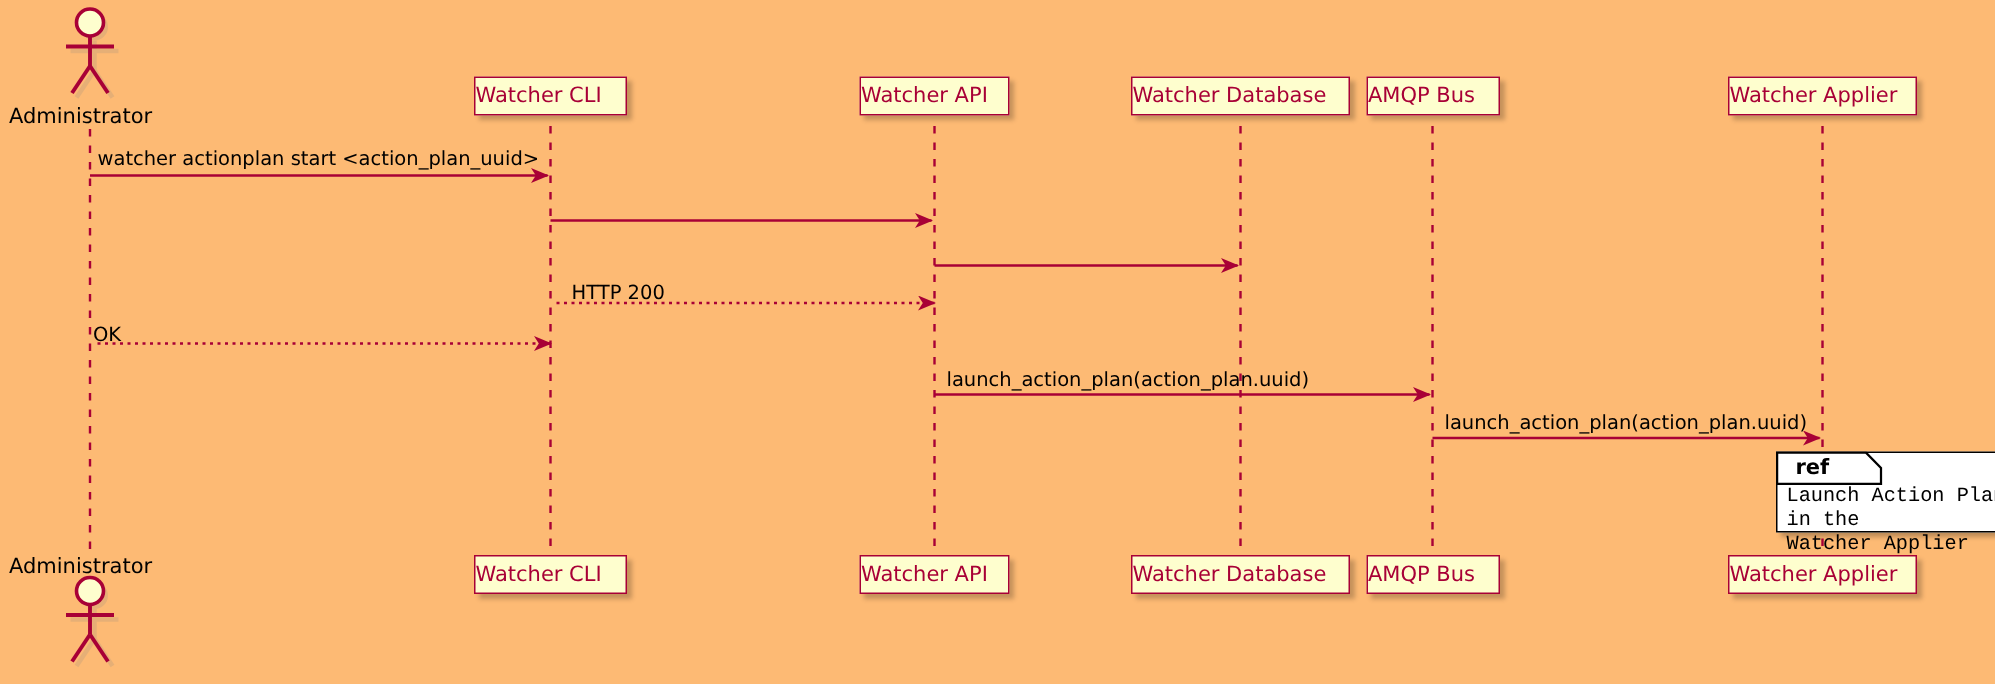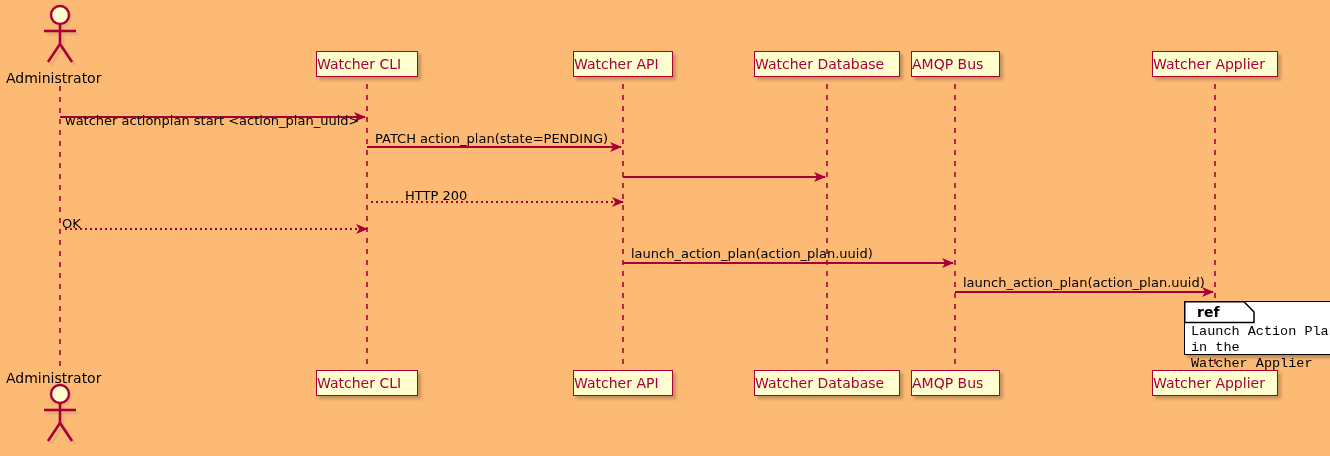--- a/index.html
+++ b/index.html
@@ -156,23 +156,22 @@
   <div class="participant-box" style="left:754px; top:51px; width:146px;">
     <span>Watcher Database</span>
   </div>
   <div class="participant-box" style="left:911px; top:51px; width:89px;">
     <span>AMQP Bus</span>
   </div>
   <div class="participant-box" style="left:1152px; top:51px; width:126px;">
     <span>Watcher Applier</span>
   </div>
 
-  <div class="msg-label" style="left:65px; top:113px;">watcher actionplan start &lt;action_plan_uuid&gt;</div>
-  <div class="msg-label" style="left:375px; top:131px;">PATCH action_plan(state=PENDING)</div>
-  <div class="msg-label" style="left:381px; top:188px;margin-left:24px;">HTTP 200</div>
+  <div class="msg-label" style="left:65px; top:99px;">watcher actionplan start &lt;action_plan_uuid&gt;</div>
+  <div class="msg-label" style="left:381px; top:188px;">HTTP 200</div>
   <div class="msg-label" style="left:62px; top:216px;">OK</div>
   <div class="msg-label" style="left:631px; top:246px;">launch_action_plan(action_plan.uuid)</div>
   <div class="msg-label" style="left:963px; top:275px;">launch_action_plan(action_plan.uuid)</div>
 
   <div class="ref-frame" style="left:1184px; top:301px; width:163px; height:54px;">
     <svg style="position:absolute; left:-1.5px; top:-1.5px;" width="80" height="24" viewBox="0 0 80 24" xmlns="http://www.w3.org/2000/svg">
       <path d="M0.75,0.75 L60,0.75 L70,11 L70,21.5 L0.75,21.5 Z" fill="#FFFFFF" stroke="#000000" stroke-width="1.5"></path>
     </svg>
     <div class="ref-tab-label">ref</div>
     <div class="ref-body">

